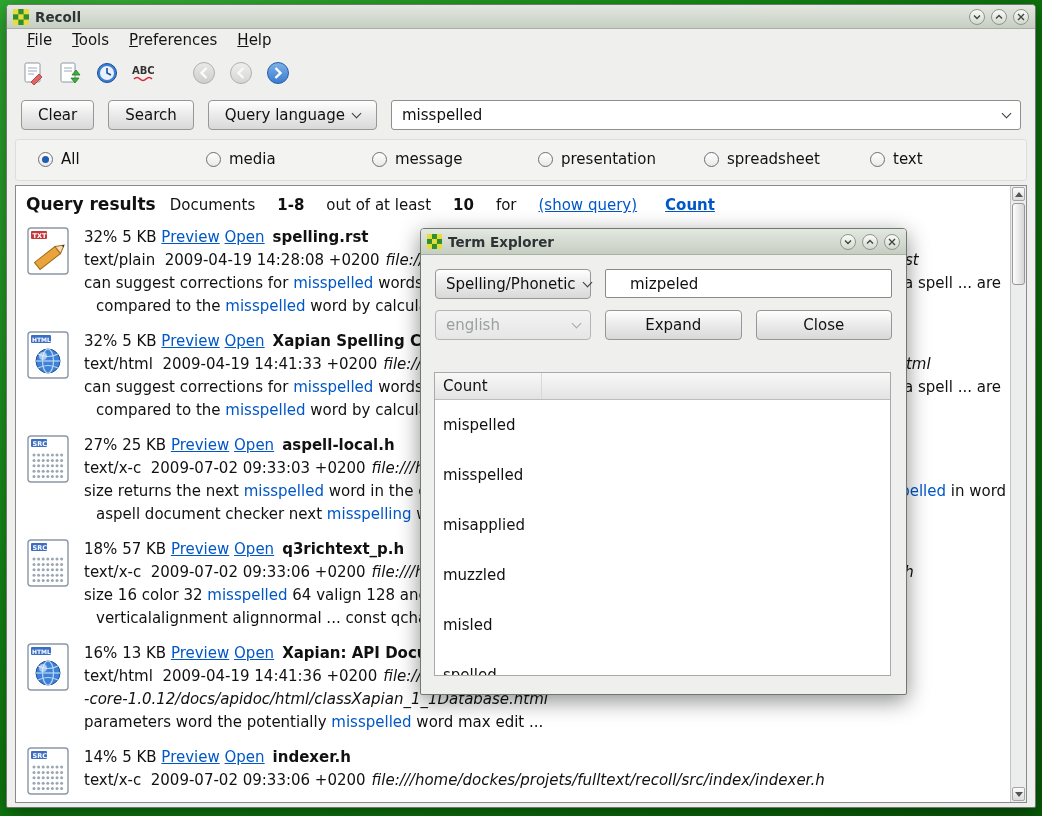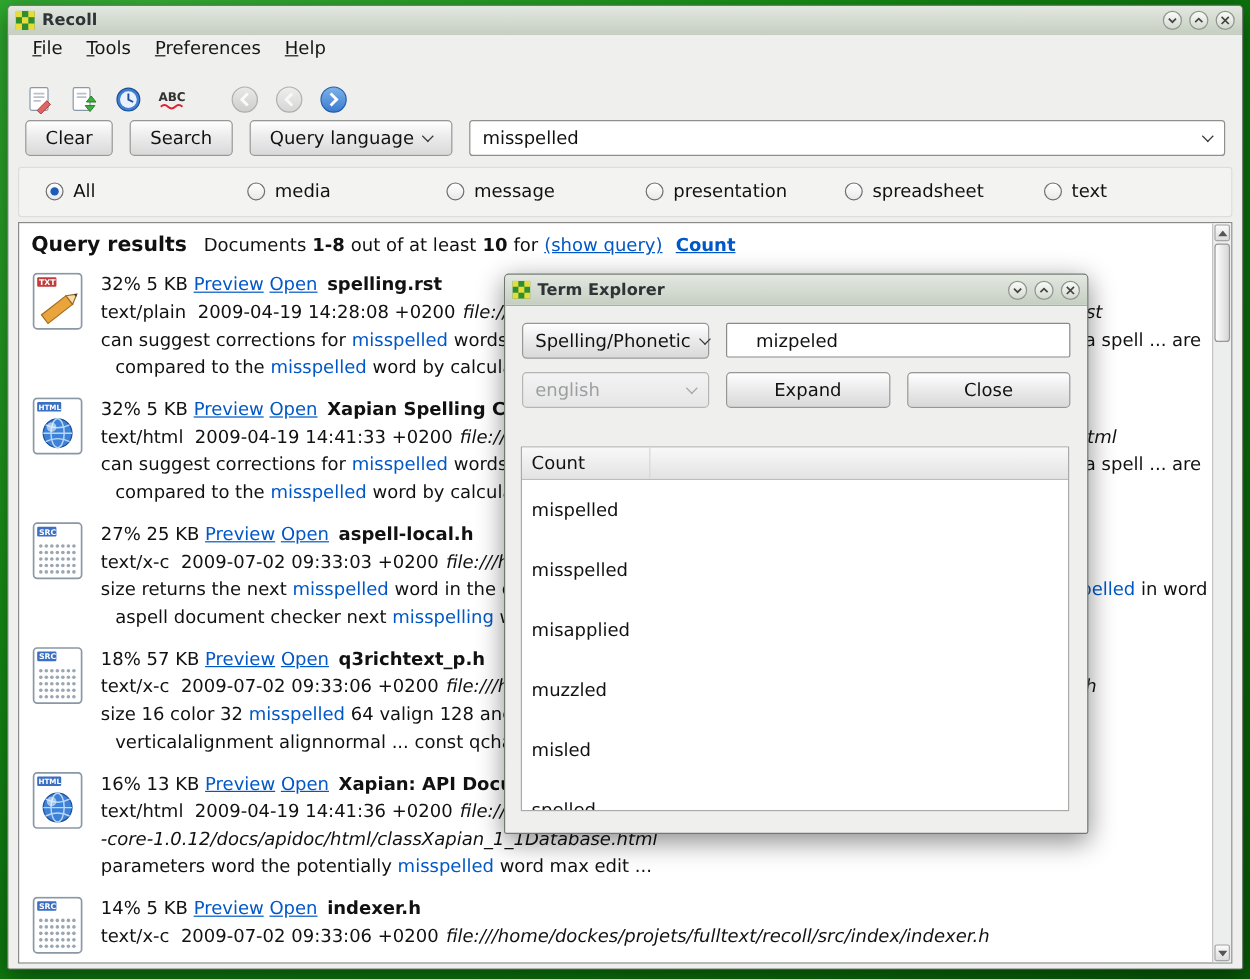--- a/index.html
+++ b/index.html
@@ -17,21 +17,21 @@
     border-radius:3px 3px 0 0; display:flex; align-items:center; padding:0 6px; }
   .titlebar .title-text { font-weight:bold; font-size:13.5px; color:#2e3436; margin-left:6px; }
   .win-btns { margin-left:auto; display:flex; gap:6px; }
   .win-btn { width:16px; height:16px; border-radius:50%; border:1px solid #8f968c;
     background:linear-gradient(#fafbf9,#d3d8d0); display:flex; align-items:center; justify-content:center;
     font-size:9px; color:#444; line-height:1; cursor:default; }
 
   
   .menubar { position:absolute; left:0; top:20px; right:0; height:30px; display:flex; align-items:center; padding:0 10px; }
   .menu-item { padding:4px 10px; font-size:15px; color:#141414; }
-  .toolbar { position:absolute; left:0; top:54px; right:0; height:38px; display:flex; align-items:flex-end; padding:0 12px; gap:9px; }
+  .toolbar { position:absolute; left:0; top:54px; right:0; height:38px; display:flex; align-items:flex-start; padding:0 12px; gap:9px; }
   .tool-btn { width:28px; height:28px; display:flex; align-items:center; justify-content:center; }
   .tool-gap { width:14px; }
 
   
   .search-row { position:absolute; left:0; top:92px; right:0; height:36px; display:flex; align-items:center; padding:0 14px; gap:14px; }
   .btn { height:30px; padding:0 16px; display:inline-flex; align-items:center; gap:8px;
     background:linear-gradient(#ffffff,#ececec 45%,#d9d9d9); border:1px solid #979797; border-radius:4px;
     font-size:15px; color:#111; font-family:inherit; }
   .chev { width:7px; height:7px; border-right:1.6px solid #3a3a3a; border-bottom:1.6px solid #3a3a3a;
     transform:rotate(45deg); margin-top:-4px; flex:none; }
@@ -47,21 +47,21 @@
     background:linear-gradient(#ffffff,#e9e9e9); display:flex; align-items:center; justify-content:center; flex:none; }
   .radio.sel::after { content:''; width:7px; height:7px; border-radius:50%; background:#1d5cb8; }
   .filter-label { font-size:15px; }
 
   
   .results-panel { position:absolute; left:8px; top:180px; right:8px; bottom:4px;
     background:#fff; border:1px solid #8a8a8a; overflow:hidden; }
   .results-content { position:absolute; left:0; top:0; right:16px; bottom:0; padding:8px 0 0 10px; overflow:hidden; }
   .results-header { display:flex; align-items:baseline; gap:14px; white-space:nowrap; }
   .qr-title { font-size:17px; font-weight:bold; }
-  .qr-summary { font-size:15px; display:flex; gap:5px; align-items:baseline; }
+  .qr-summary { font-size:15px; display:flex; gap:22px; align-items:baseline; }
   .lnk { color:#0057c7; text-decoration:underline; cursor:pointer; }
   .lnk.bold { font-weight:bold; }
   .result-item { display:flex; margin-top:12px; }
   .file-icon { width:58px; flex:none; padding-top:1px; }
   .result-text { flex:1; overflow:hidden; }
   .line { white-space:nowrap; line-height:23px; font-size:15px; }
   .title-line b { margin-left:8px; }
   .snippet.indent { padding-left:12px; }
   .hl { color:#0057c7; }
   .meta-line i { margin-left:6px; }

